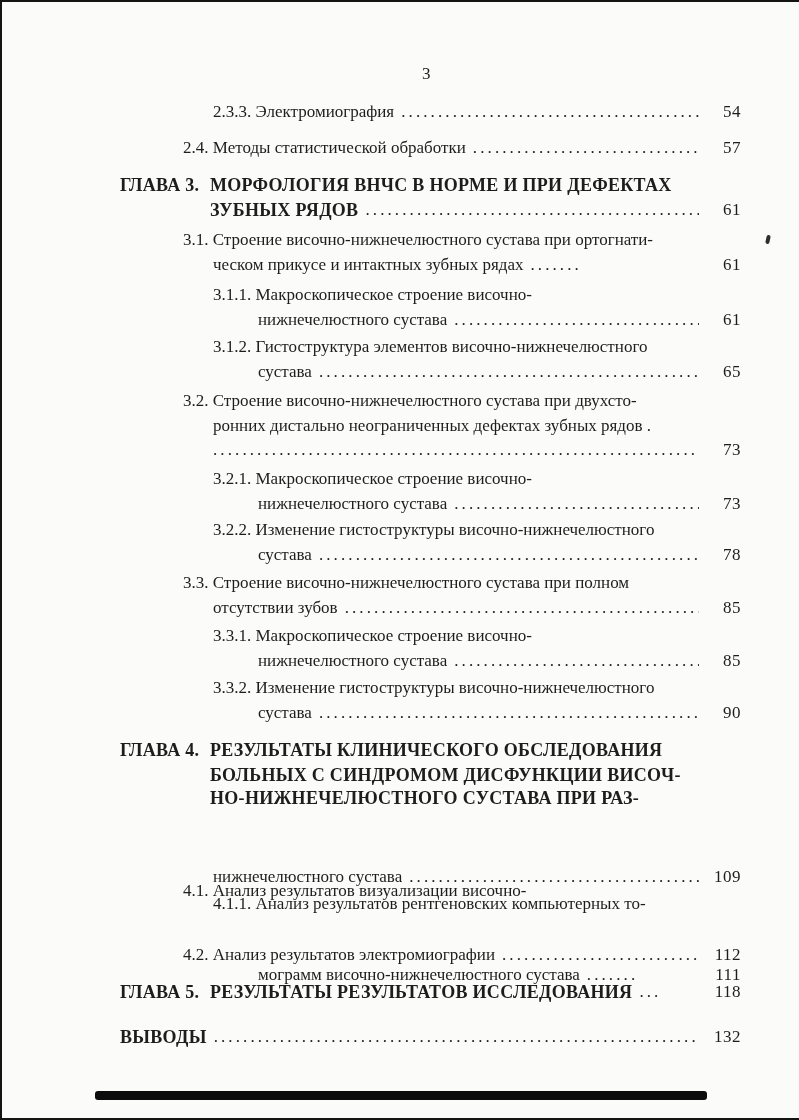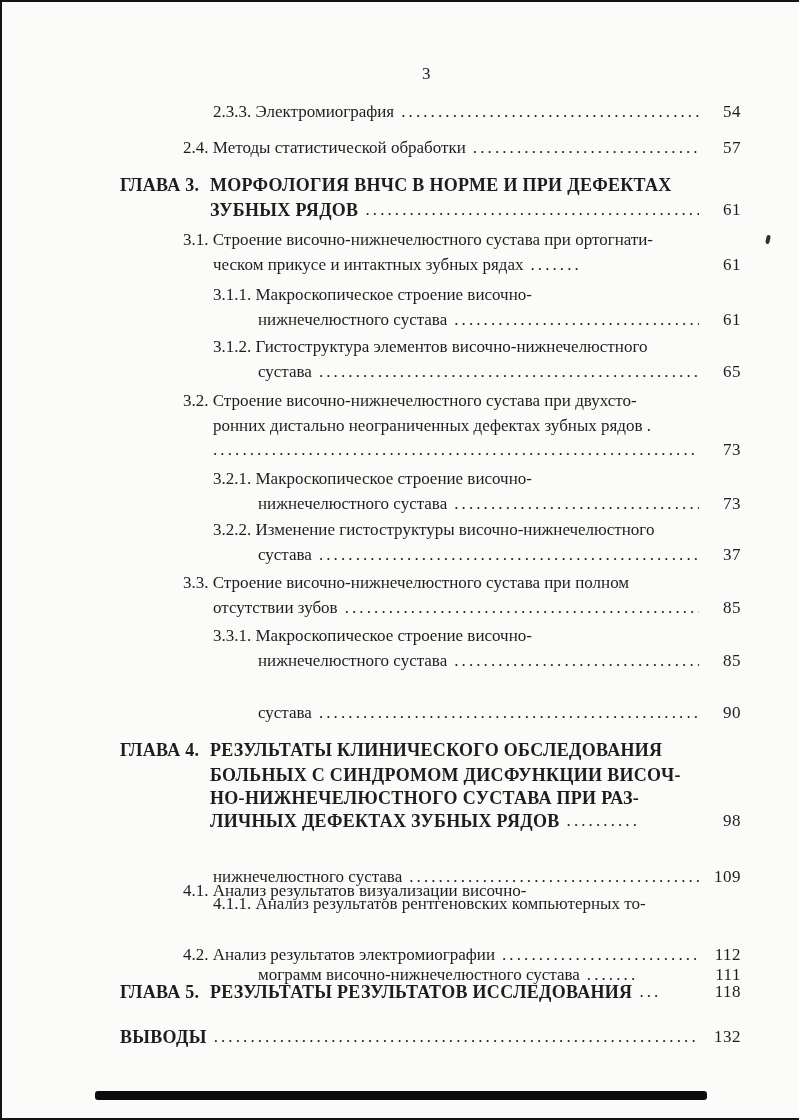--- a/index.html
+++ b/index.html
@@ -123,61 +123,59 @@
     <span class="dots">................................................................................</span>
     <span class="pg">73</span>
   </div>
 
   <div class="ln x213" style="top:519px">
     <span class="t">3.2.2. Изменение гистоструктуры височно-нижнечелюстного</span>
   </div>
   <div class="ln x258" style="top:544px">
     <span class="t">сустава</span>
     <span class="dots">................................................................................</span>
-    <span class="pg">37</span>
+    <span class="pg">78</span>
   </div>
 
   <div class="ln x183" style="top:572px">
     <span class="t">3.3. Строение височно-нижнечелюстного сустава при полном</span>
   </div>
   <div class="ln x213" style="top:597px">
     <span class="t">отсутствии зубов</span>
     <span class="dots">................................................................................</span>
     <span class="pg">85</span>
   </div>
 
   <div class="ln x213" style="top:625px">
     <span class="t">3.3.1. Макроскопическое строение височно-</span>
   </div>
   <div class="ln x258" style="top:650px">
     <span class="t">нижнечелюстного сустава</span>
     <span class="dots">................................................................................</span>
     <span class="pg">85</span>
   </div>
 
+  <div class="ln x213" style="top:677px">
+    <span class="t">3.3.2. Изменение гистоструктуры височно-нижнечелюстного</span>
+  </div>
   <div class="ln x258" style="top:702px">
     <span class="t">сустава</span>
     <span class="dots">................................................................................</span>
     <span class="pg">90</span>
   </div>
 
   <div class="ln x120 ch" style="top:739px">
     <span class="chlabel">ГЛАВА 4.</span>
     <span class="t b">РЕЗУЛЬТАТЫ КЛИНИЧЕСКОГО ОБСЛЕДОВАНИЯ</span>
   </div>
   <div class="ln x210 ch" style="top:764px">
     <span class="t b">БОЛЬНЫХ С СИНДРОМОМ ДИСФУНКЦИИ ВИСОЧ-</span>
   </div>
   <div class="ln x210 ch" style="top:787px">
     <span class="t b">НО-НИЖНЕЧЕЛЮСТНОГО СУСТАВА ПРИ РАЗ-</span>
-  </div>
-  <div class="ln x210 ch" style="top:810px">
-    <span class="t b">ЛИЧНЫХ ДЕФЕКТАХ ЗУБНЫХ РЯДОВ</span>
-    <span class="dots">..........</span>
-    <span class="pg">98</span>
   </div>
 
   <div class="ln x183" style="top:880px">
     <span class="t">4.1. Анализ результатов визуализации височно-</span>
   </div>
   <div class="ln x213" style="top:866px">
     <span class="t">нижнечелюстного сустава</span>
     <span class="dots">................................................................................</span>
     <span class="pg">109</span>
   </div>

